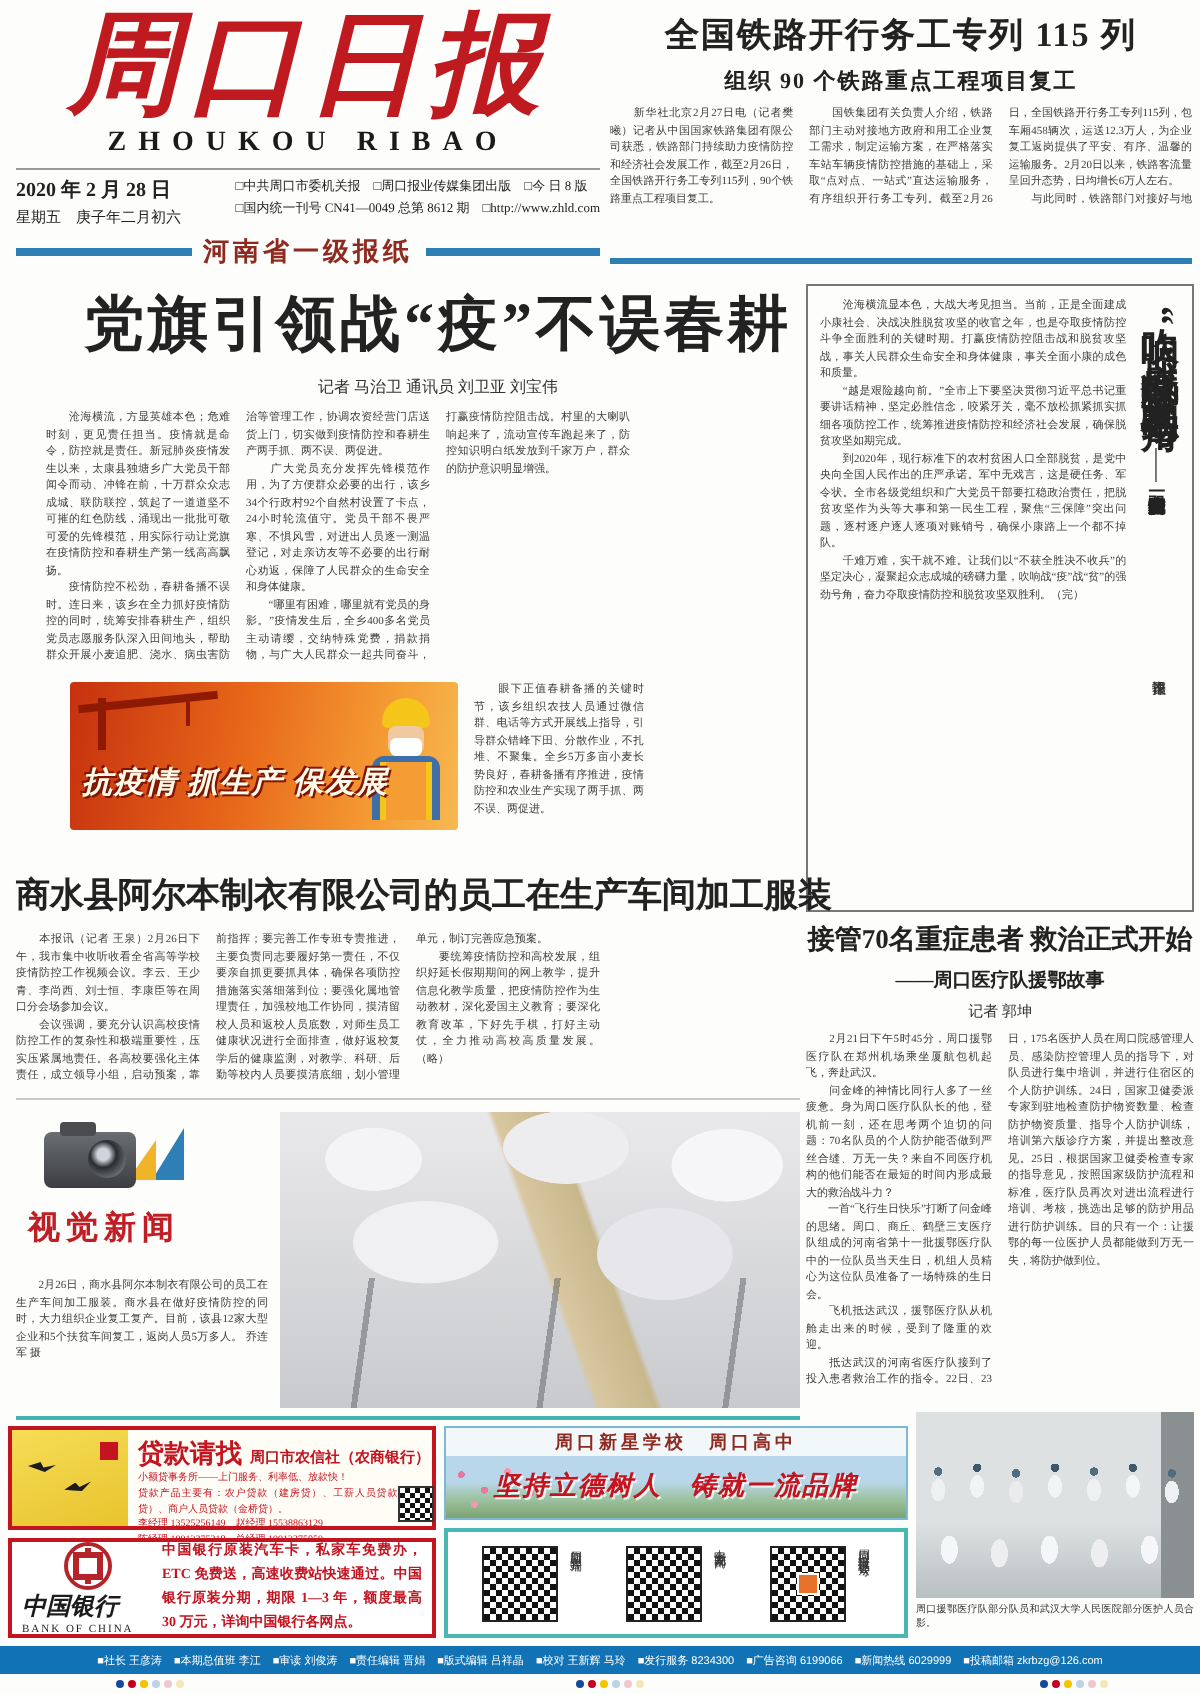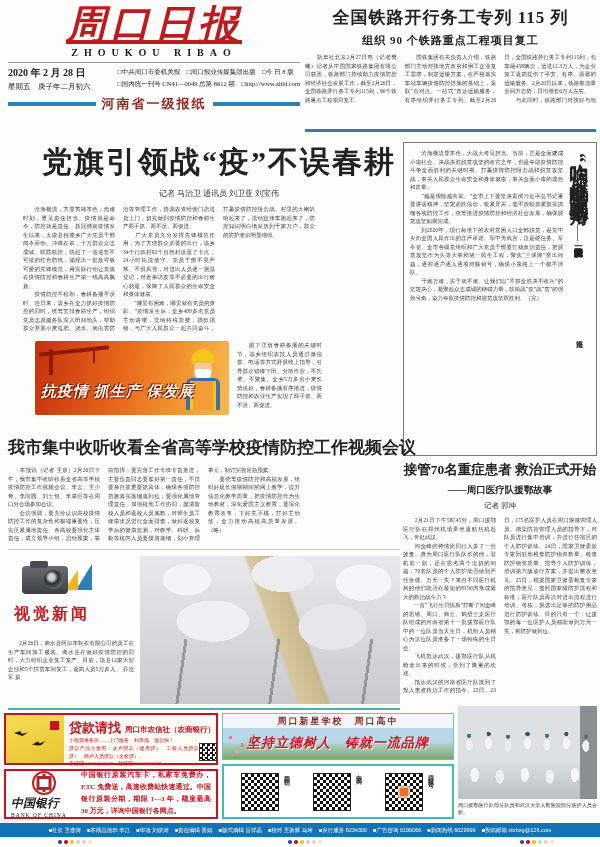--- a/index.html
+++ b/index.html
@@ -2,22 +2,22 @@
 <html><head>
 <meta charset="utf-8">
 <style>
   * { margin:0; padding:0; box-sizing:border-box; }
   html,body { background:#ffffff; }
   body { font-family:"Liberation Serif","DejaVu Serif",serif; }
   #page { position:relative; width:600px; height:847px; background:#fdfdfb; overflow:hidden; color:#222; }
 
   
   .masthead { position:absolute; left:8px; top:4px; width:292px; }
-  .mast-title { font-size:40px; line-height:1.05; color:#bf1a20; font-weight:bold; font-style:italic; text-align:center; letter-spacing:4px;text-decoration:underline; }
-  .mast-pinyin { text-align:center; font-weight:bold; letter-spacing:6px; font-size:10px; margin-top:1px; color:#1a1a1a; }
+  .mast-title { font-size:56px; line-height:1.05; color:#bf1a20; font-weight:bold; font-style:italic; text-align:center; letter-spacing:4px; }
+  .mast-pinyin { text-align:center; font-weight:bold; letter-spacing:6px; font-size:14px; margin-top:1px; color:#1a1a1a; }
   .mast-info { border-top:1px solid #999; margin-top:4px; padding-top:3px; display:flex; gap:8px; }
   .mast-date { width:104px; }
   .mast-date .d1 { font-size:10px; font-weight:bold; white-space:nowrap; }
   .mast-date .d2 { font-size:7.5px; margin-top:2px; white-space:nowrap; }
   .mast-flags { flex:1; }
   .mast-flags div { font-size:6.5px; line-height:1.8; white-space:nowrap; }
   .grade-row { display:flex; align-items:center; gap:6px; margin-top:3px; }
   .grade-bar { flex:1; height:4px; background:#2e7fb5; border-top:1px solid #2e7fb5; }
   .grade-text { font-size:13px; font-weight:bold; color:#8e2b21; letter-spacing:2px; }
 
@@ -222,21 +222,21 @@
       <span class="comm-sub">——一论誓夺疫情防控和脱贫攻坚双胜利</span>
       <span class="comm-byline">本报评论员</span>
     </div>
     <div class="comm-body tiny">　　沧海横流显本色，大战大考见担当。当前，正是全面建成小康社会、决战决胜脱贫攻坚的收官之年，也是夺取疫情防控斗争全面胜利的关键时期。打赢疫情防控阻击战和脱贫攻坚战，事关人民群众生命安全和身体健康，事关全面小康的成色和质量。
 　　“越是艰险越向前。”全市上下要坚决贯彻习近平总书记重要讲话精神，坚定必胜信念，咬紧牙关，毫不放松抓紧抓实抓细各项防控工作，统筹推进疫情防控和经济社会发展，确保脱贫攻坚如期完成。
 　　到2020年，现行标准下的农村贫困人口全部脱贫，是党中央向全国人民作出的庄严承诺。军中无戏言，这是硬任务、军令状。全市各级党组织和广大党员干部要扛稳政治责任，把脱贫攻坚作为头等大事和第一民生工程，聚焦“三保障”突出问题，逐村逐户逐人逐项对账销号，确保小康路上一个都不掉队。
 　　千难万难，实干就不难。让我们以“不获全胜决不收兵”的坚定决心，凝聚起众志成城的磅礴力量，吹响战“疫”战“贫”的强劲号角，奋力夺取疫情防控和脱贫攻坚双胜利。（完）</div>
   </div>
 
   <div class="meeting">
-    <div class="meeting-headline">我市集中收听收看全省高等学校疫情防控工作视频会议</div>
+    <div class="meeting-headline">商水县阿尔本制衣有限公司的员工在生产车间加工服装</div>
     <div class="meeting-body tiny">　　本报讯（记者 王泉）2月26日下午，我市集中收听收看全省高等学校疫情防控工作视频会议。李云、王少青、李尚西、刘士恒、李康臣等在周口分会场参加会议。
 　　会议强调，要充分认识高校疫情防控工作的复杂性和极端重要性，压实压紧属地责任。各高校要强化主体责任，成立领导小组，启动预案，靠前指挥；要完善工作专班专责推进，主要负责同志要履好第一责任，不仅要亲自抓更要抓具体，确保各项防控措施落实落细落到位；要强化属地管理责任，加强校地工作协同，摸清留校人员和返校人员底数，对师生员工健康状况进行全面排查，做好返校复学后的健康监测，对教学、科研、后勤等校内人员要摸清底细，划小管理单元，制订完善应急预案。
 　　要统筹疫情防控和高校发展，组织好延长假期期间的网上教学，提升信息化教学质量，把疫情防控作为生动教材，深化爱国主义教育；要深化教育改革，下好先手棋，打好主动仗，全力推动高校高质量发展。（略）</div>
   </div>
 
   <div class="visual">
     <div class="camera">
       <div class="cam-tri-blue"></div>
       <div class="cam-tri-yellow"></div>
       <div class="cam-body"></div>

